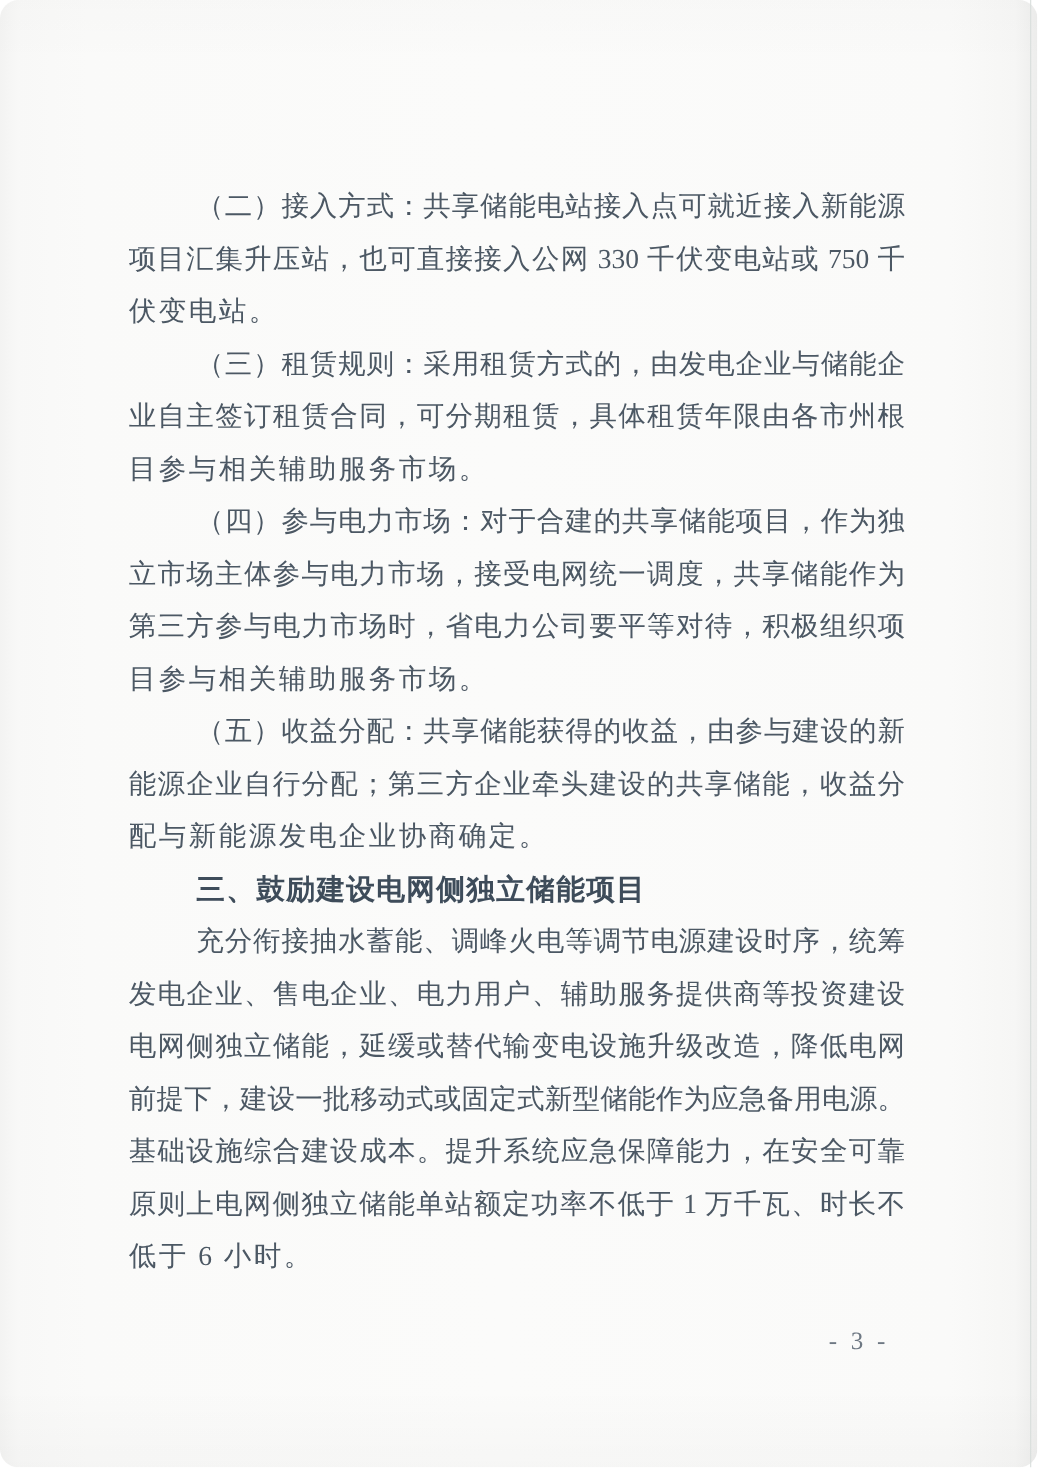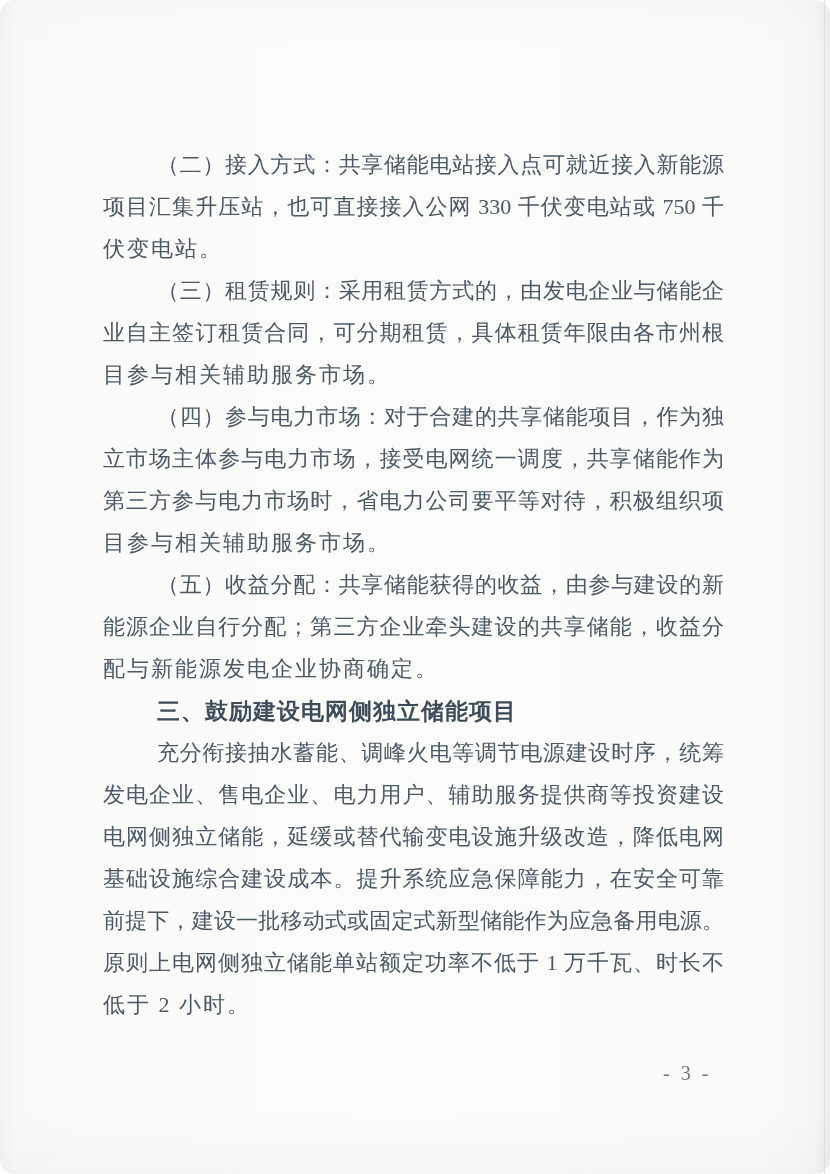--- a/index.html
+++ b/index.html
@@ -116,24 +116,24 @@
       <span class="line">能源企业自行分配；第三方企业牵头建设的共享储能，收益分</span>
       <span class="line end">配与新能源发电企业协商确定。</span>
     </p>
 
     <h2 class="heading">三、鼓励建设电网侧独立储能项目</h2>
 
     <p class="para">
       <span class="line start">充分衔接抽水蓄能、调峰火电等调节电源建设时序，统筹</span>
       <span class="line">发电企业、售电企业、电力用户、辅助服务提供商等投资建设</span>
       <span class="line">电网侧独立储能，延缓或替代输变电设施升级改造，降低电网</span>
+      <span class="line">前提下，建设一批移动式或固定式新型储能作为应急备用电源。</span>
       <span class="line">基础设施综合建设成本。提升系统应急保障能力，在安全可靠</span>
-      <span class="line">前提下，建设一批移动式或固定式新型储能作为应急备用电源。</span>
       <span class="line">原则上电网侧独立储能单站额定功率不低于 1 万千瓦、时长不</span>
-      <span class="line end">低于 2 小时。</span>
+      <span class="line end">低于 6 小时。</span>
     </p>
 
   </div>
 
   <div class="page-number">- 3 -</div>
 
   <div class="scan-edge"></div>
 
 </div>
 

